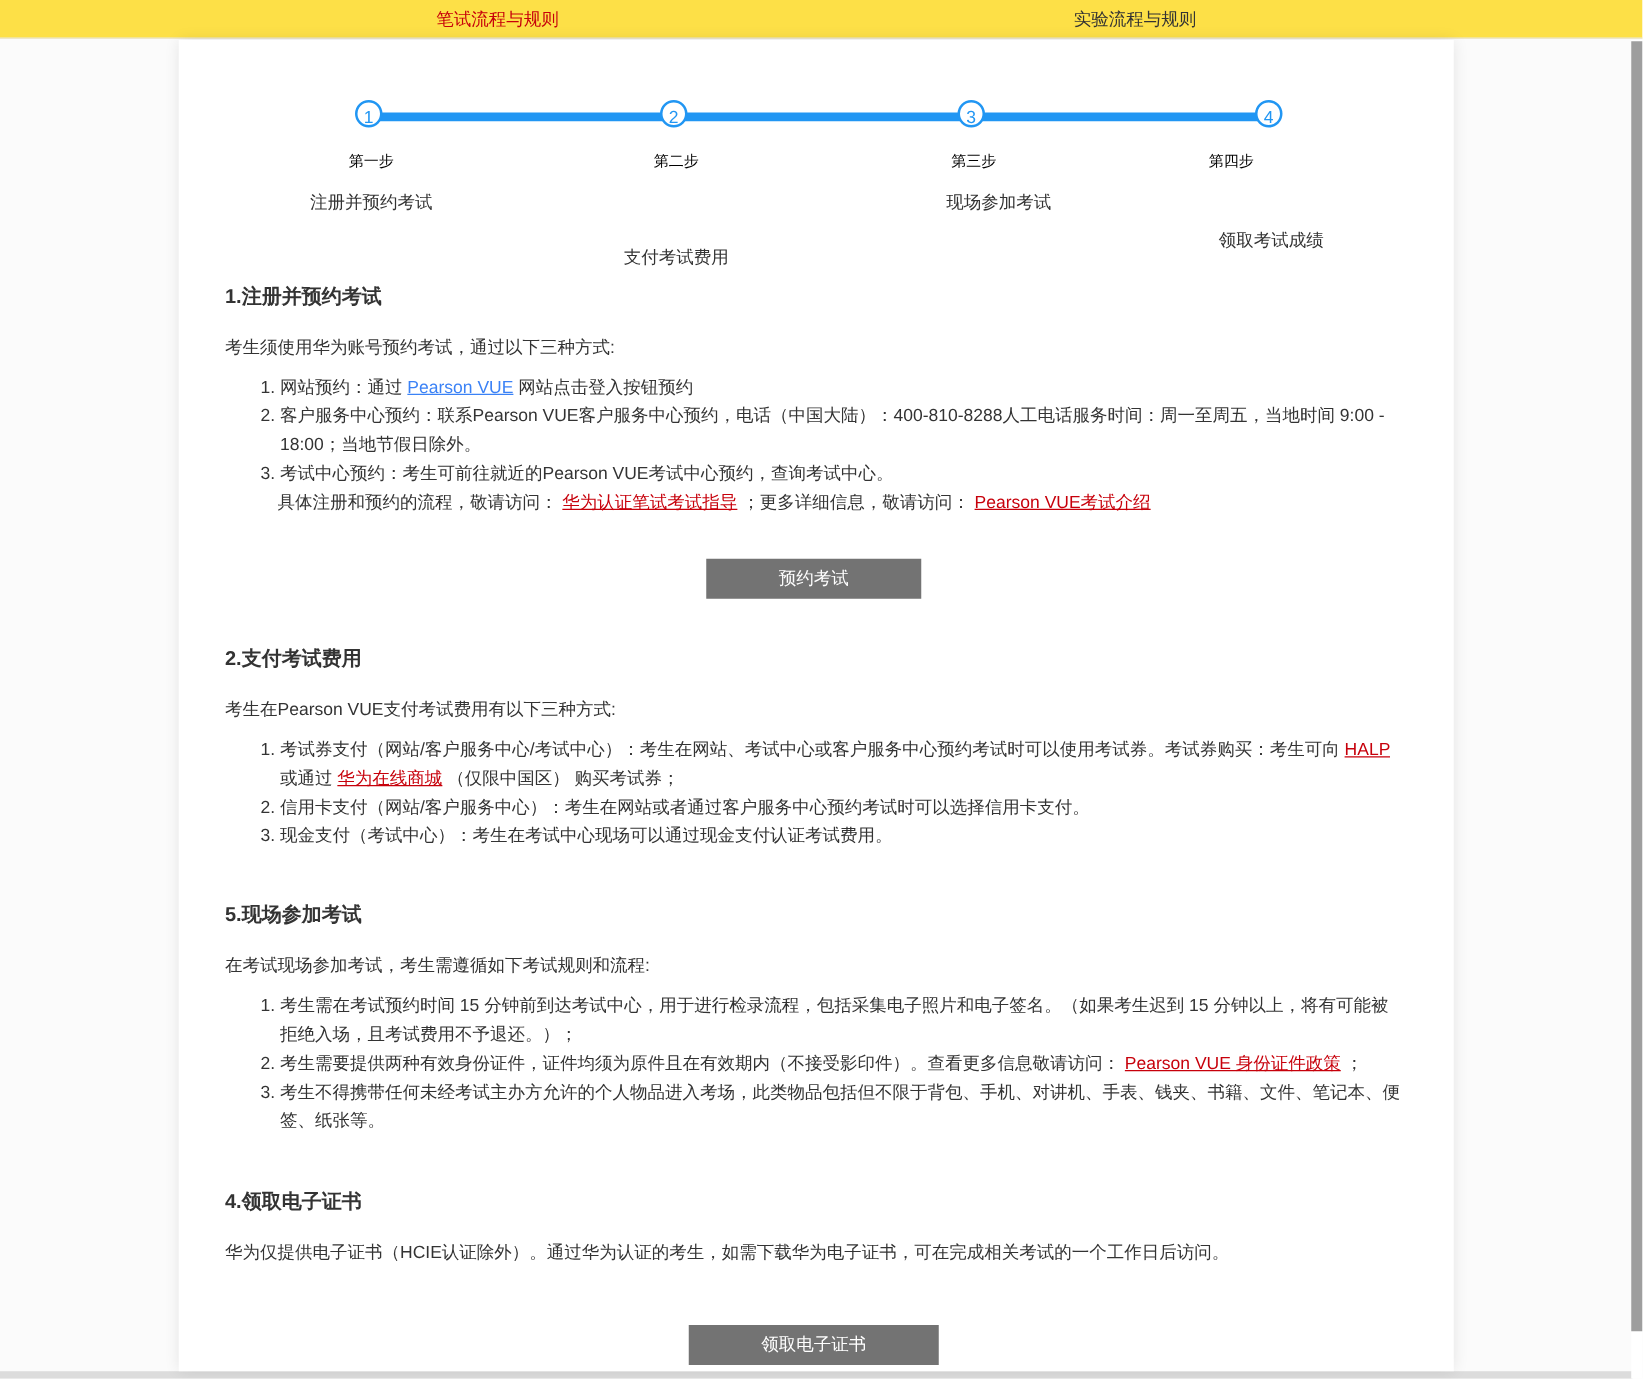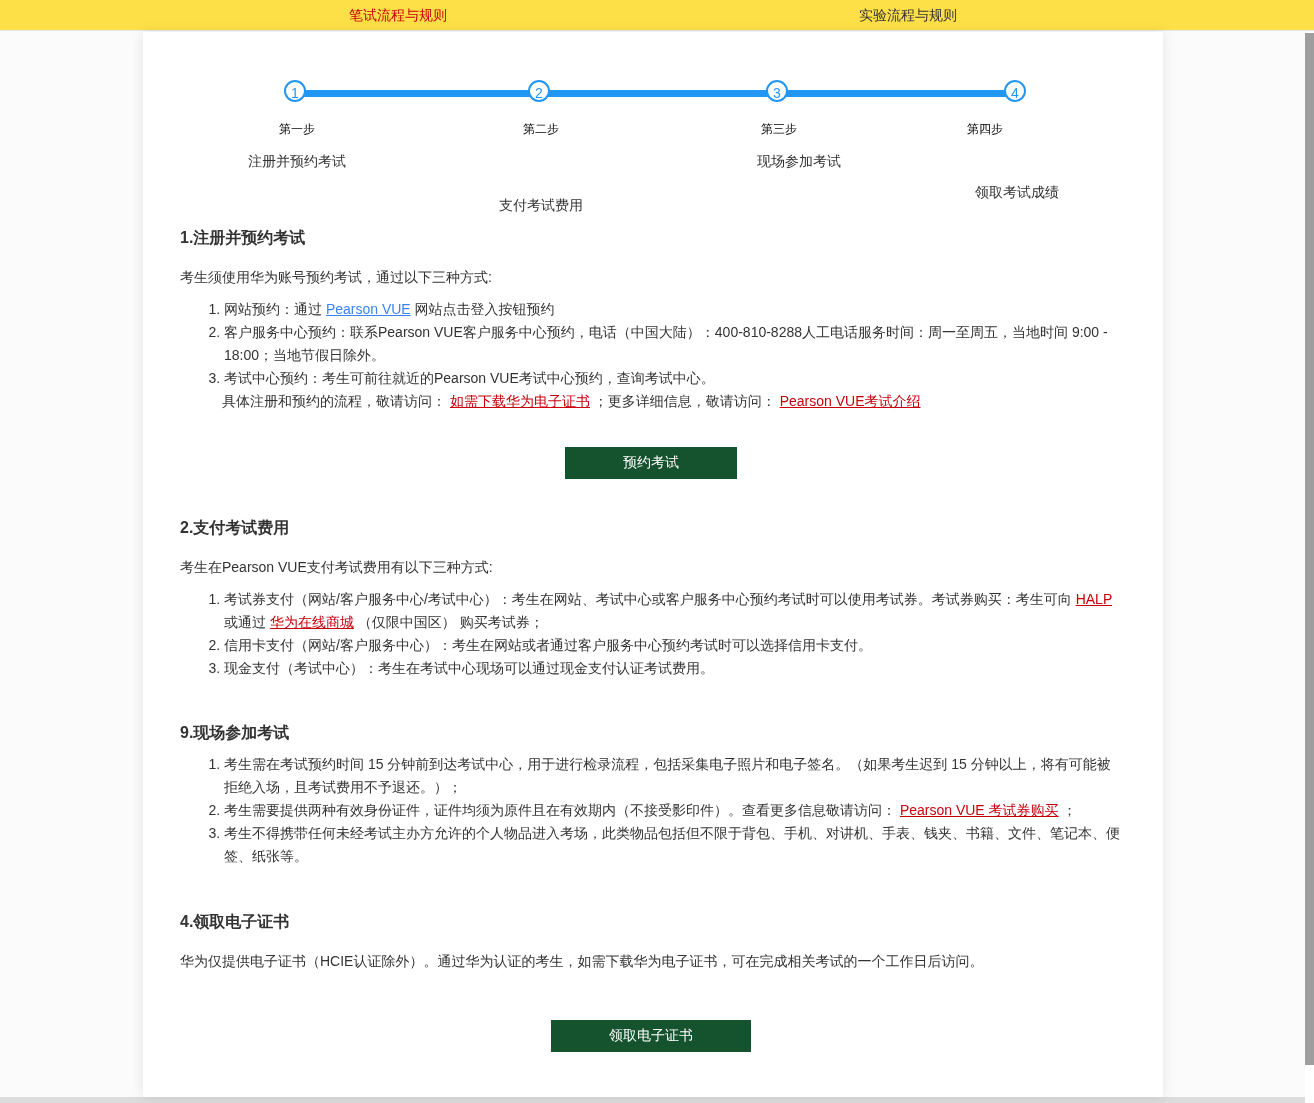--- a/index.html
+++ b/index.html
@@ -66,21 +66,21 @@
   .reminder { margin-left: 42px; font-size: 14px; line-height: 23px; }
   .reminder.red { color: #c7000b; margin-top: 8px; }
   .reminder.dark { color: #333; }
   a.lnk { text-decoration: underline; cursor: pointer; }
   a.lnk-blue { color: #3b82f6; }
   a.lnk-red { color: #c7000b; }
   .btn-row { text-align: center; }
   .btn-row-1 { margin-top: 34px; }
   .btn-row-2 { margin-top: 47px; }
   .blue-btn {
-    display: inline-block; border: none; background: #14532d; color: #fff;
+    display: inline-block; border: none; background: #737373; color: #fff;
     font-size: 14px; height: 32px; cursor: pointer;
     font-family: "Liberation Sans", "DejaVu Sans", sans-serif;
   }
   .btn-book { width: 172px; }
   .btn-cert { width: 200px; }
 </style>
 </head>
 <body>
 
 <div class="topbar">
@@ -115,37 +115,38 @@
 
   <div class="content">
 
     <div class="sec-heading h-sec1">1.注册并预约考试</div>
     <div class="intro">考生须使用华为账号预约考试，通过以下三种方式:</div>
     <ol class="rule-list">
       <li><span>网站预约：通过 </span><a class="lnk lnk-blue" href="javascript:void(0)">Pearson VUE</a><span> 网站点击登入按钮预约</span></li>
       <li>客户服务中心预约：联系Pearson VUE客户服务中心预约，电话（中国大陆）：400-810-8288人工电话服务时间：周一至周五，当地时间 9:00 - 18:00；当地节假日除外。</li>
       <li>考试中心预约：考生可前往就近的Pearson VUE考试中心预约，查询考试中心。</li>
     </ol>
-    <div class="reminder dark"><span>具体注册和预约的流程，敬请访问： </span><a class="lnk lnk-red" href="javascript:void(0)">如需下载华为电子证书</a><span> ；更多详细信息，敬请访问： </span><a class="lnk lnk-red" href="javascript:void(0)">Pearson VUE考试介绍</a></div>
+    <div class="reminder dark"><span>具体注册和预约的流程，敬请访问： </span><a class="lnk lnk-red" href="javascript:void(0)">华为认证笔试考试指导</a><span> ；更多详细信息，敬请访问： </span><a class="lnk lnk-red" href="javascript:void(0)">Pearson VUE考试介绍</a></div>
     <div class="btn-row btn-row-1">
       <button class="blue-btn btn-book">预约考试</button>
     </div>
 
     <div class="sec-heading h-sec2">2.支付考试费用</div>
     <div class="intro">考生在Pearson VUE支付考试费用有以下三种方式:</div>
     <ol class="rule-list">
       <li><span>考试券支付（网站/客户服务中心/考试中心）：考生在网站、考试中心或客户服务中心预约考试时可以使用考试券。考试券购买：考生可向 </span><a class="lnk lnk-red" href="javascript:void(0)">HALP</a><span> 或通过 </span><a class="lnk lnk-red" href="javascript:void(0)">华为在线商城</a><span> （仅限中国区） 购买考试券；</span></li>
       <li>信用卡支付（网站/客户服务中心）：考生在网站或者通过客户服务中心预约考试时可以选择信用卡支付。</li>
       <li>现金支付（考试中心）：考生在考试中心现场可以通过现金支付认证考试费用。</li>
     </ol>
 
-    <div class="sec-heading h-sec3">9.现场参加考试</div>
+    <div class="sec-heading h-sec3">5.现场参加考试</div>
+    <div class="intro">在考试现场参加考试，考生需遵循如下考试规则和流程:</div>
     <ol class="rule-list">
       <li>考生需在考试预约时间 15 分钟前到达考试中心，用于进行检录流程，包括采集电子照片和电子签名。（如果考生迟到 15 分钟以上，将有可能被拒绝入场，且考试费用不予退还。）；</li>
-      <li><span>考生需要提供两种有效身份证件，证件均须为原件且在有效期内（不接受影印件）。查看更多信息敬请访问： </span><a class="lnk lnk-red" href="javascript:void(0)">Pearson VUE 考试券购买</a><span> ；</span></li>
+      <li><span>考生需要提供两种有效身份证件，证件均须为原件且在有效期内（不接受影印件）。查看更多信息敬请访问： </span><a class="lnk lnk-red" href="javascript:void(0)">Pearson VUE 身份证件政策</a><span> ；</span></li>
       <li>考生不得携带任何未经考试主办方允许的个人物品进入考场，此类物品包括但不限于背包、手机、对讲机、手表、钱夹、书籍、文件、笔记本、便签、纸张等。</li>
     </ol>
 
     <div class="sec-heading h-sec4">4.领取电子证书</div>
     <div class="intro">华为仅提供电子证书（HCIE认证除外）。通过华为认证的考生，如需下载华为电子证书，可在完成相关考试的一个工作日后访问。</div>
     <div class="btn-row btn-row-2">
       <button class="blue-btn btn-cert">领取电子证书</button>
     </div>
 
   </div>

